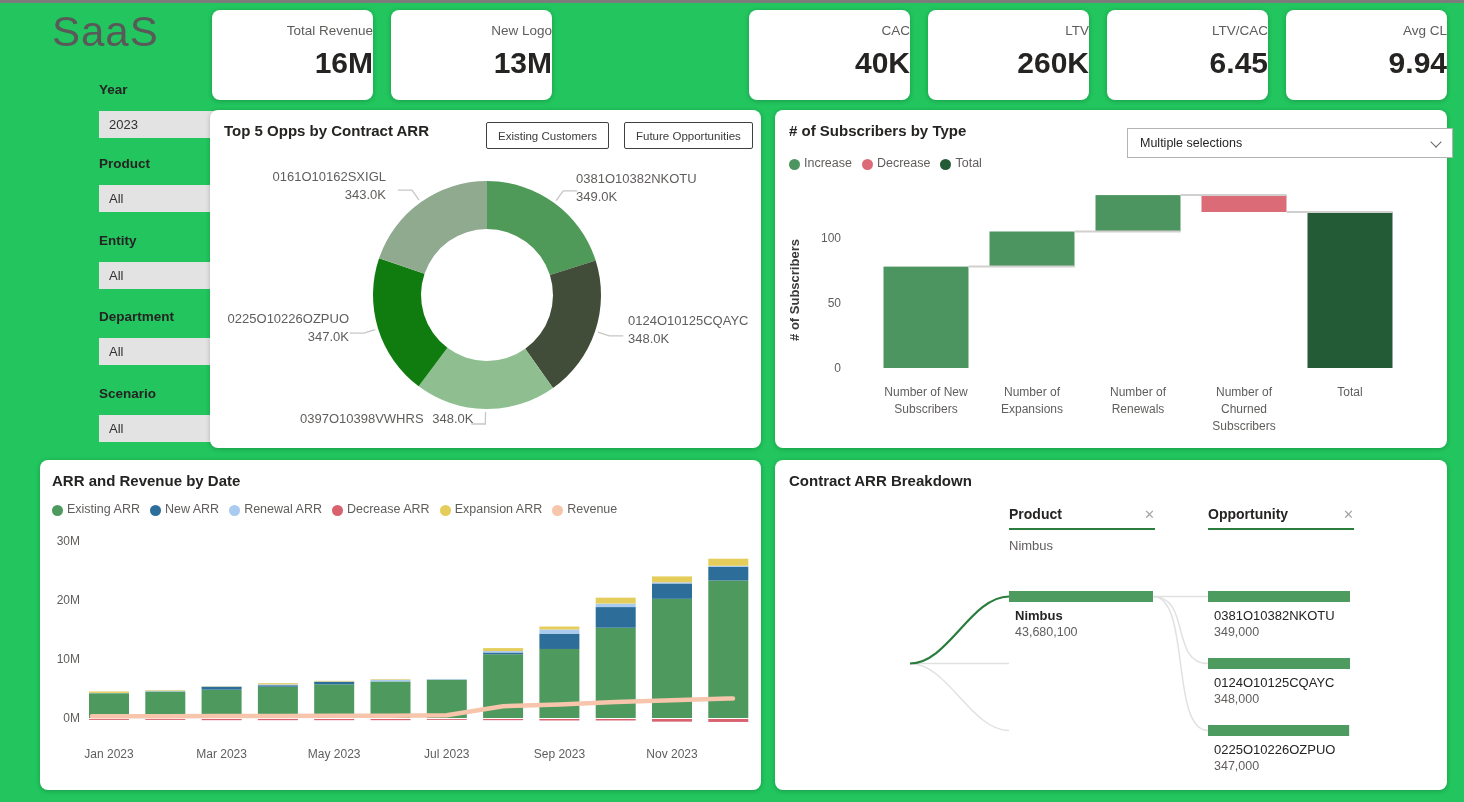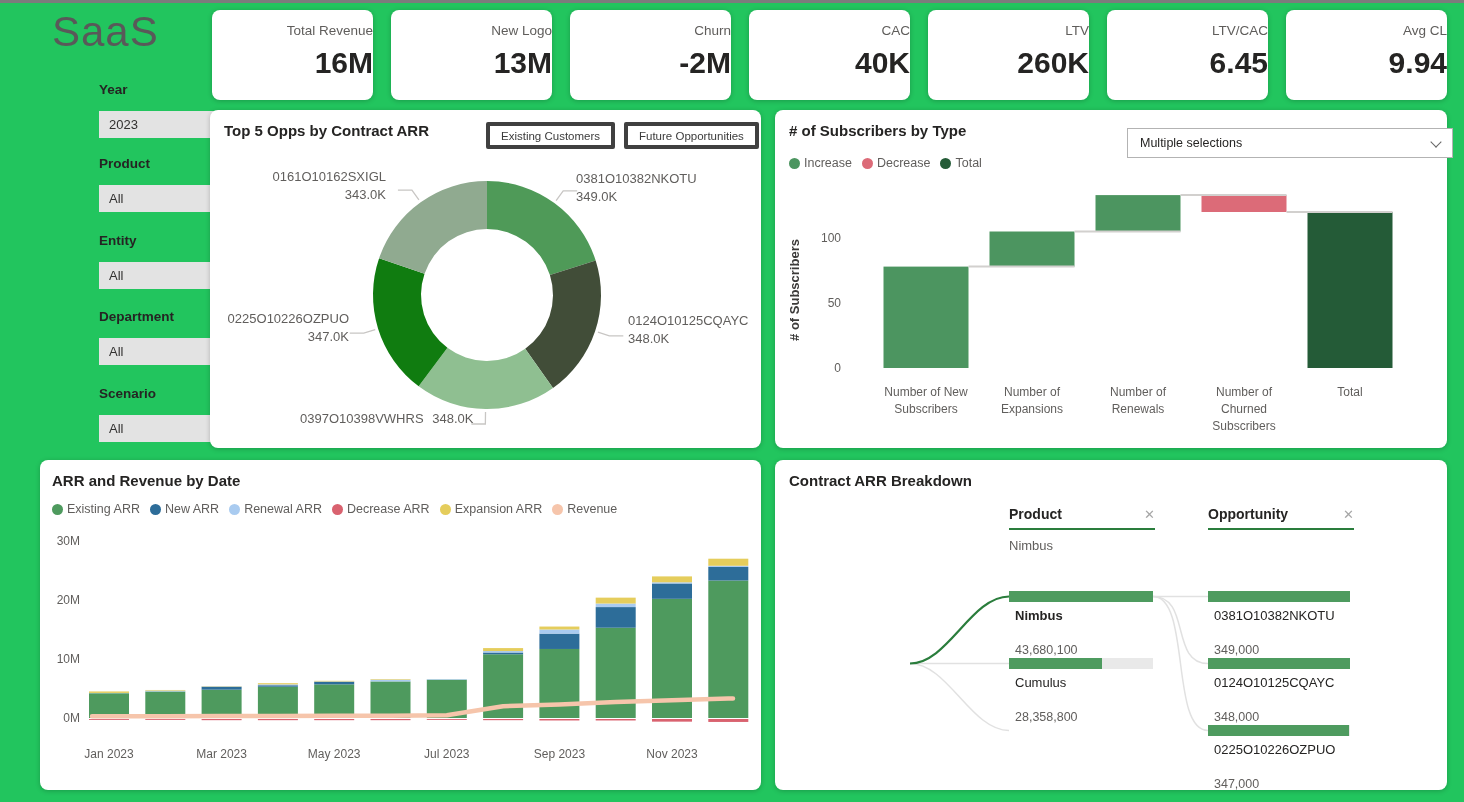--- a/index.html
+++ b/index.html
@@ -12,38 +12,38 @@
   .flabel{font-size:13.5px;font-weight:bold;color:#252423;height:22px;}
   .fbox{margin-top:7px;height:27px;background:#e3e3e3;display:flex;align-items:center;justify-content:space-between;padding:0 10px;font-size:13px;color:#323130;cursor:pointer;}
   .chev{width:7px;height:7px;border-right:1.4px solid #666;border-bottom:1.4px solid #666;transform:rotate(45deg);margin-top:-3px;flex:0 0 auto;}
   
   .kpi{top:10px;width:161px;height:90px;text-align:right;}
   .kpi-label{margin-top:13px;font-size:13.5px;color:#5f5d5b;}
   .kpi-value{margin-top:8px;font-size:30px;font-weight:bold;color:#252423;}
   
   .panel-title{position:absolute;left:14px;top:12px;font-size:15px;font-weight:bold;color:#252423;}
   .legend{position:absolute;display:flex;align-items:center;font-size:12.5px;color:#605e5c;white-space:nowrap;}
-  .legend .item{display:flex;align-items:center;margin-right:10px;}
+  .legend .item{display:flex;align-items:flex-end;margin-right:10px;}
   .dot{width:11px;height:11px;border-radius:50%;display:inline-block;margin-right:4px;}
-  .btn{position:absolute;top:12px;height:27px;background:#fff;border:4px solid #404040;border-radius:2px;font-size:11.5px;color:#3b3b3b;font-family:"Liberation Sans",sans-serif;padding:0 11px;cursor:pointer;}
+  .btn{position:absolute;top:12px;height:27px;background:#fff;border:1px solid #404040;border-radius:2px;font-size:11.5px;color:#3b3b3b;font-family:"Liberation Sans",sans-serif;padding:0 11px;cursor:pointer;}
   .dlab{position:absolute;font-size:13px;color:#605e5c;line-height:1.42;}
   .dlab span{display:block;}
   .dlab.r{text-align:right;}
   .dlab.inline span{display:inline;margin-right:5px;}
   .wf-dd{position:absolute;left:352px;top:18px;width:300px;height:28px;border:1px solid #b3b3b3;background:#fff;display:flex;align-items:center;justify-content:space-between;padding:0 12px;font-size:12.5px;color:#252423;cursor:pointer;}
   
   .lvlhead{position:absolute;top:46px;width:146px;display:flex;justify-content:space-between;align-items:center;padding-bottom:6px;border-bottom:2px solid #2a7d3c;font-size:14px;font-weight:bold;color:#252423;cursor:pointer;}
   .lvlhead .x{font-weight:normal;color:#a6a6a6;font-size:13px;cursor:pointer;}
   .lvl-sub{position:absolute;top:78px;font-size:13px;color:#605e5c;}
   .tnode{position:absolute;cursor:pointer;}
   .tbar{height:11px;overflow:hidden;}
   .tfill{height:11px;}
   .tlabel{font-size:13px;color:#252423;margin-top:6px;padding-left:6px;white-space:nowrap;}
   .tlabel.bold{font-weight:bold;}
-  .tvalue{font-size:12.5px;color:#605e5c;margin-top:20px;padding-left:6px;white-space:nowrap;}
+  .tvalue{font-size:12.5px;color:#605e5c;margin-top:2px;padding-left:6px;white-space:nowrap;}
   svg{position:absolute;left:0;top:0;}
   svg text{font-family:"Liberation Sans",sans-serif;}
 </style>
 </head>
 <body>
 
 <div class="page">
   <div class="topline"></div>
 
   <div class="app-title">SaaS</div>
@@ -84,24 +84,20 @@
     </div>
   </div>
 
   <div class="card kpi" style="left:212px">
     <div class="kpi-label">Total Revenue</div>
     <div class="kpi-value">16M</div>
   </div>
   <div class="card kpi" style="left:391px">
     <div class="kpi-label">New Logo</div>
     <div class="kpi-value">13M</div>
-  </div>
-  <div class="card kpi" style="left:570px">
-    <div class="kpi-label">Churn</div>
-    <div class="kpi-value">-2M</div>
   </div>
   <div class="card kpi" style="left:749px">
     <div class="kpi-label">CAC</div>
     <div class="kpi-value">40K</div>
   </div>
   <div class="card kpi" style="left:928px">
     <div class="kpi-label">LTV</div>
     <div class="kpi-value">260K</div>
   </div>
   <div class="card kpi" style="left:1107px">
@@ -313,27 +309,20 @@
     <div class="lvl-sub" style="left:234px">Nimbus</div>
 
 
     <div class="tnode" style="left:234px;top:131px;width:144px">
       <div class="tbar" style="background: rgb(233, 233, 233);">
           <div class="tfill" style="background: rgb(78, 155, 95); width: 100%;"></div>
         </div>
       <div class="tlabel bold">Nimbus</div>
       <div class="tvalue">43,680,100</div>
     </div>
-    <div class="tnode" style="left:234px;top:198px;width:144px">
-      <div class="tbar" style="background: rgb(233, 233, 233);">
-          <div class="tfill" style="background: rgb(78, 155, 95); width: 64.9%;"></div>
-        </div>
-      <div class="tlabel">Cumulus</div>
-      <div class="tvalue">28,358,800</div>
-    </div>
 
     <div class="tnode" style="left:433px;top:131px;width:142px">
       <div class="tbar" style="background: rgb(233, 233, 233);">
           <div class="tfill" style="background: rgb(78, 155, 95); width: 100%;"></div>
         </div>
       <div class="tlabel">0381O10382NKOTU</div>
       <div class="tvalue">349,000</div>
     </div>
     <div class="tnode" style="left:433px;top:198px;width:142px">
       <div class="tbar" style="background: rgb(233, 233, 233);">

